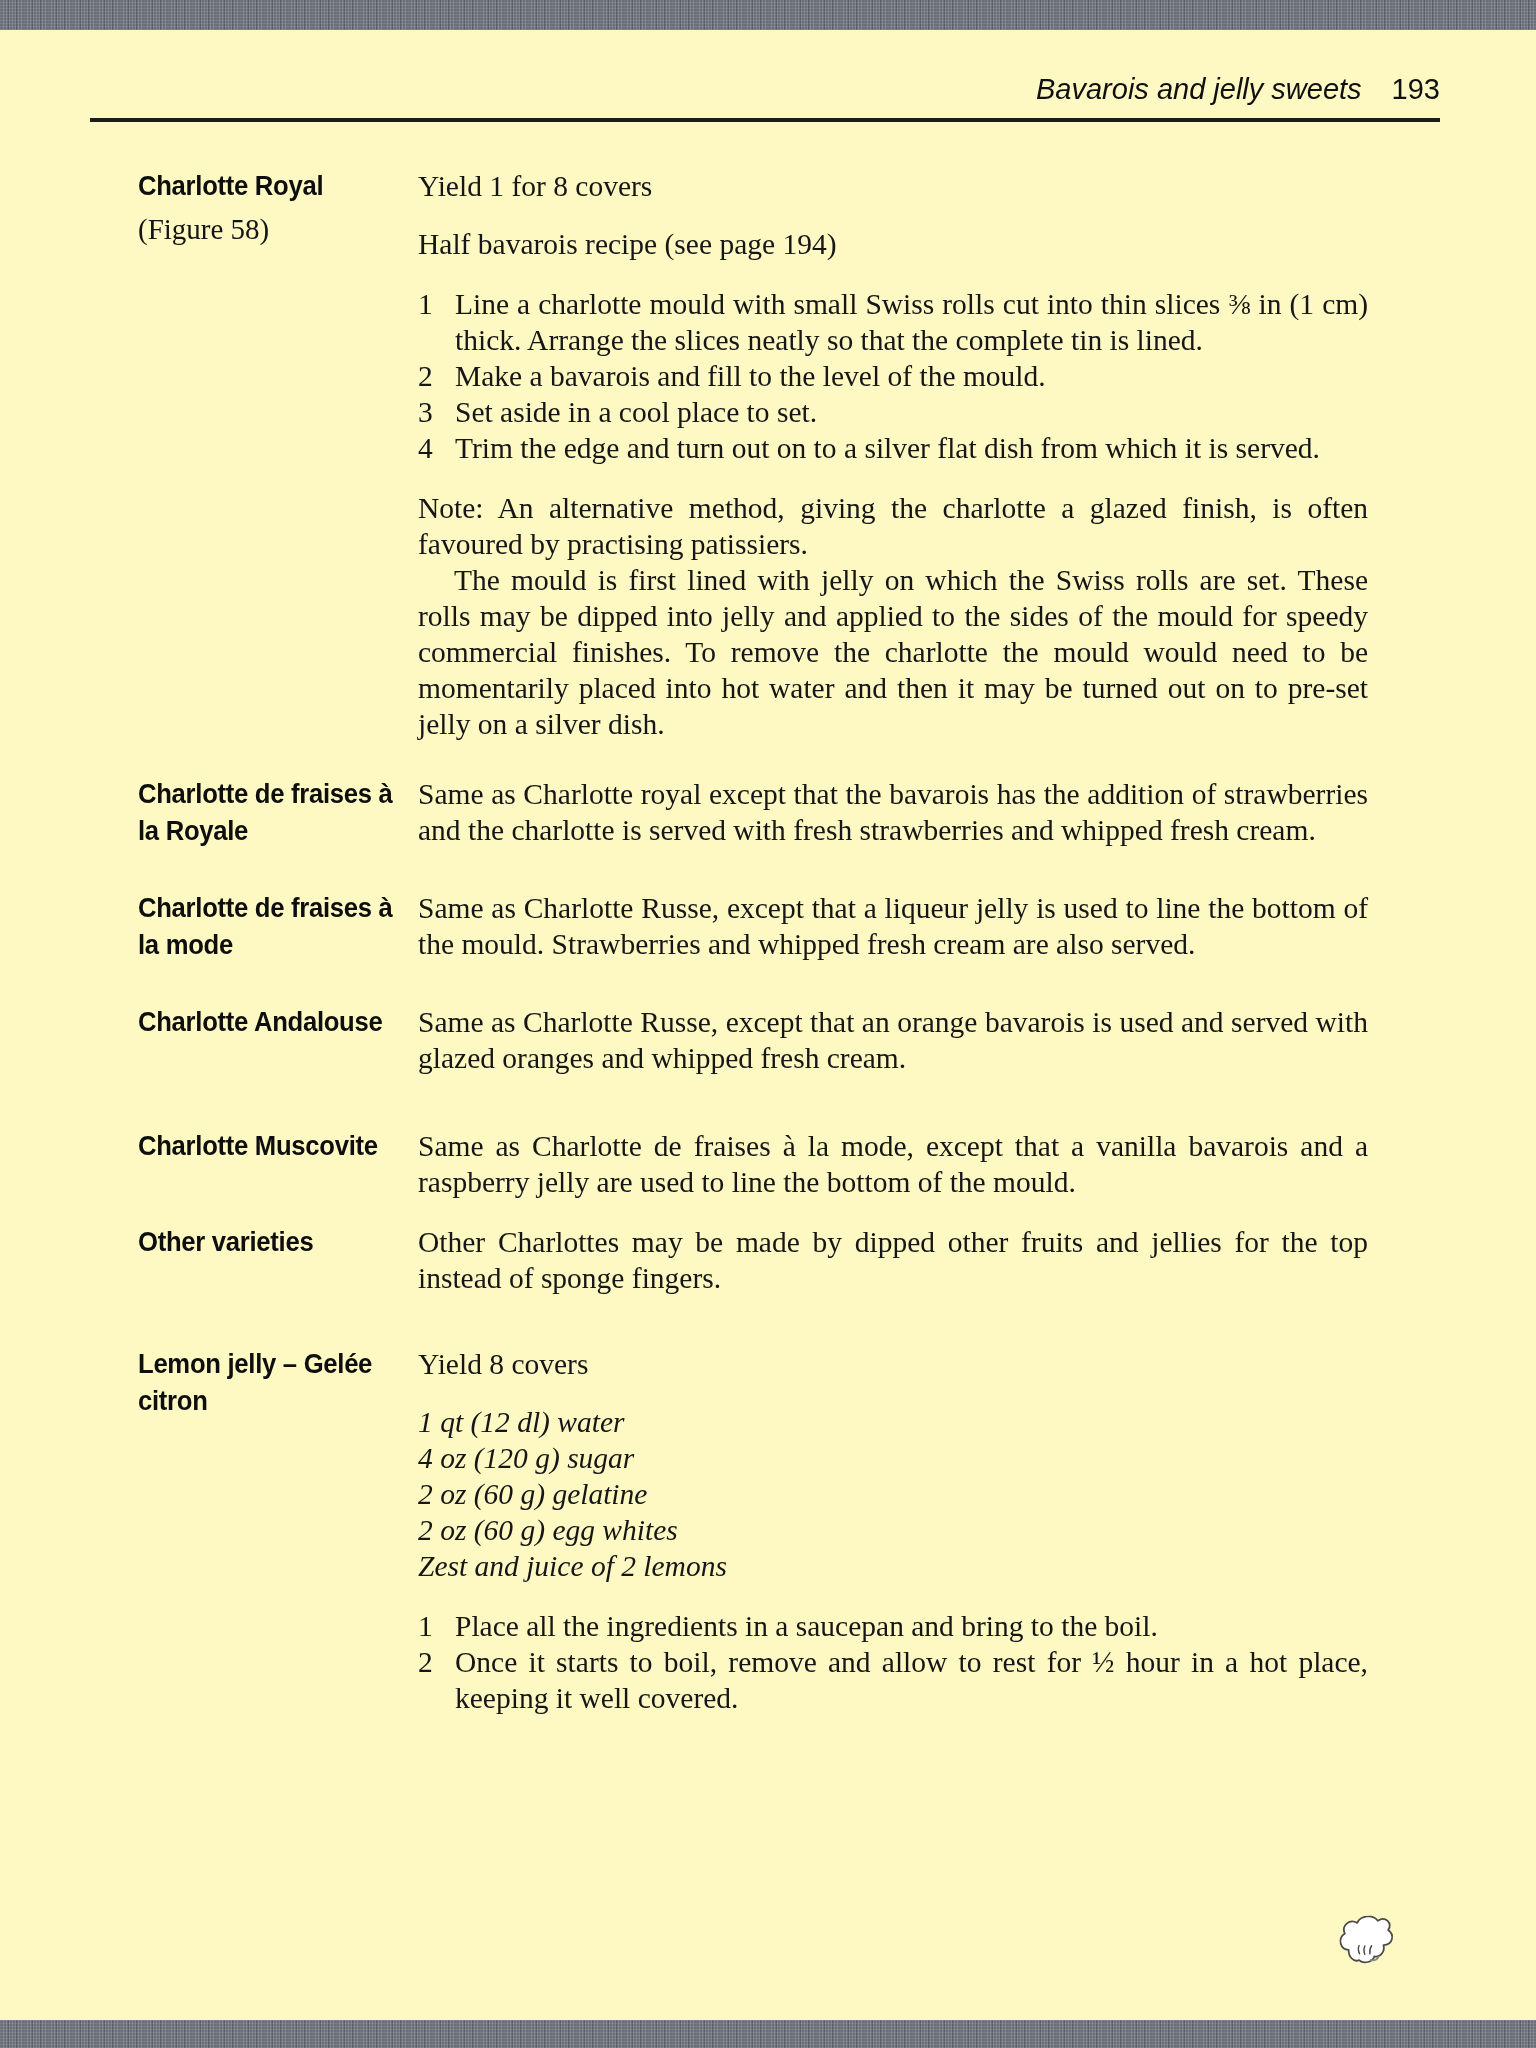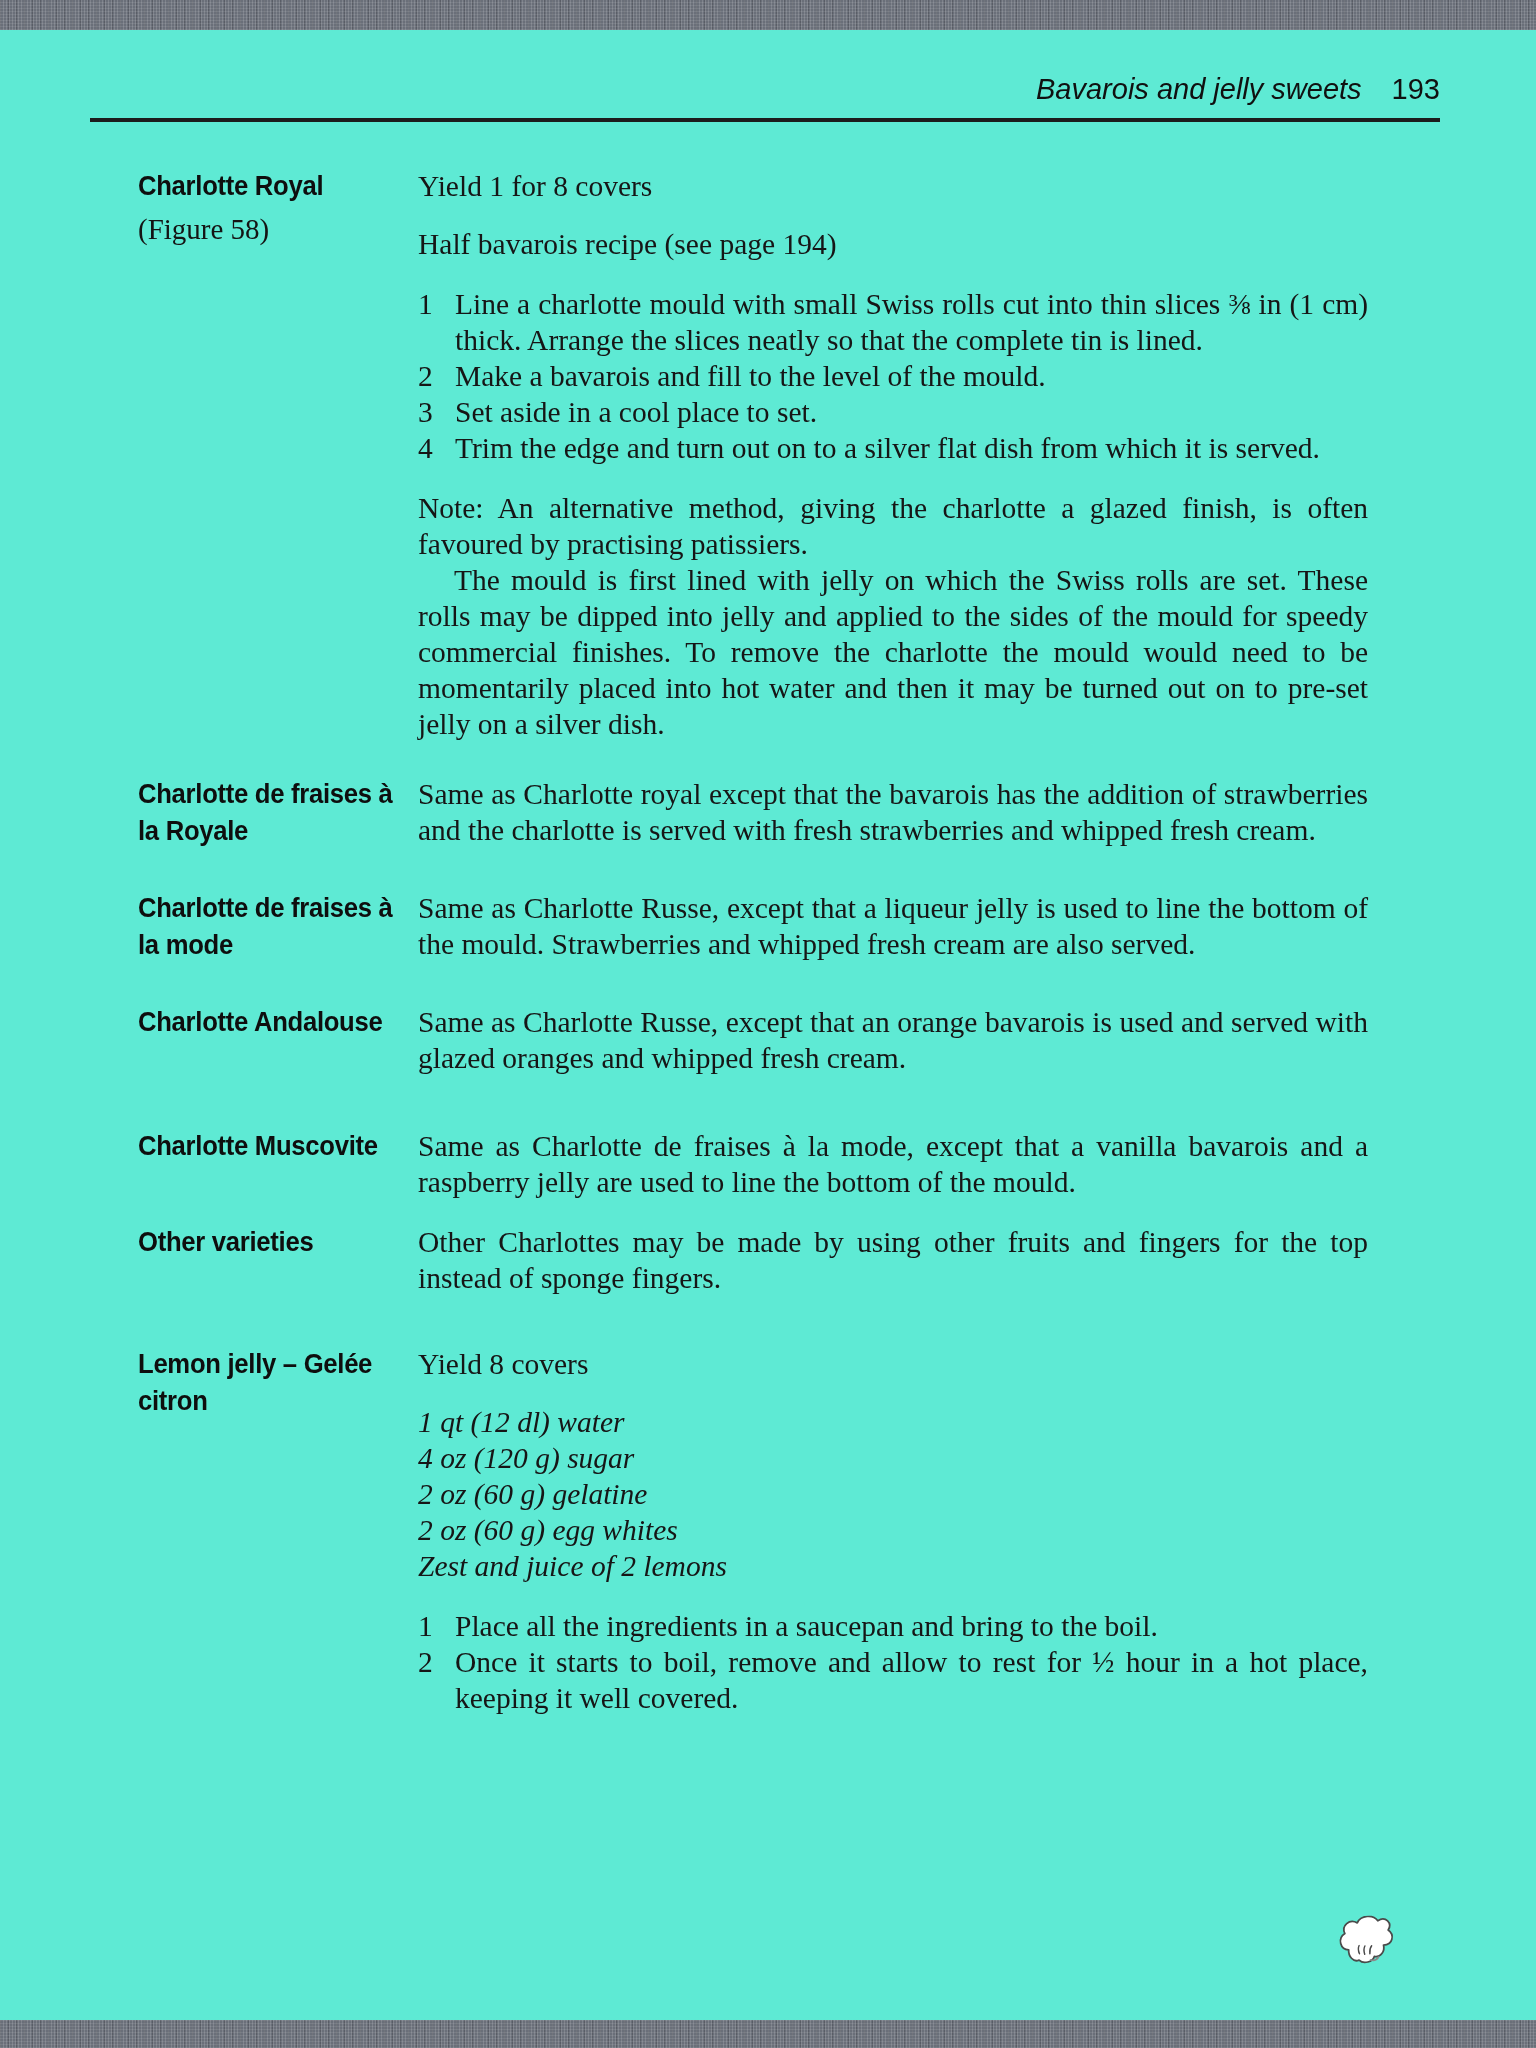--- a/index.html
+++ b/index.html
@@ -1,20 +1,20 @@
 <!DOCTYPE html>
 <html><head>
 <meta charset="utf-8">
 <style>
   html,body{margin:0;padding:0;background:#e9e9e9;}
   .page{
     position:relative;
     width:1536px;height:2048px;
     margin:0 auto;
-    background:#5eead4;
+    background:#fef9c3;
     overflow:hidden;
     font-family:"Liberation Serif", serif;
     color:#161616;
   }
   
   .band{
     position:absolute;left:0;width:1536px;
     background-color:#6a6f79;
     background-image:
       repeating-linear-gradient(90deg, rgba(255,255,255,.14) 0 1px, transparent 1px 3px),
@@ -166,21 +166,21 @@
       </div>
     </section>
 
     <section class="section sec-5">
       <div class="lcol">
         <h2 class="heading">
           <span class="hline">Other varieties</span>
         </h2>
       </div>
       <div class="bcol">
-        <p class="body-par">Other Charlottes may be made by using other fruits and fingers for the top instead of sponge fingers.</p>
+        <p class="body-par">Other Charlottes may be made by dipped other fruits and jellies for the top instead of sponge fingers.</p>
       </div>
     </section>
 
     <section class="section sec-6">
       <div class="lcol">
         <h2 class="heading">
           <span class="hline">Lemon jelly – Gelée</span>
           <span class="hline">citron</span>
         </h2>
       </div>

